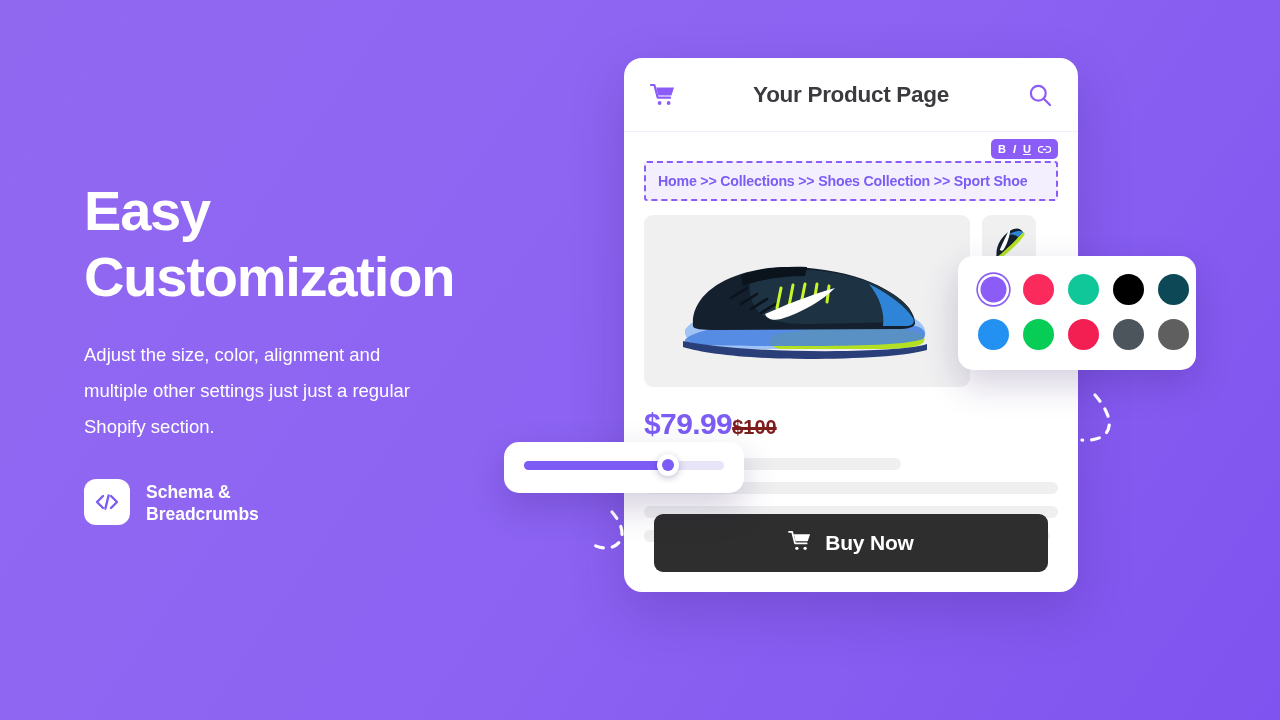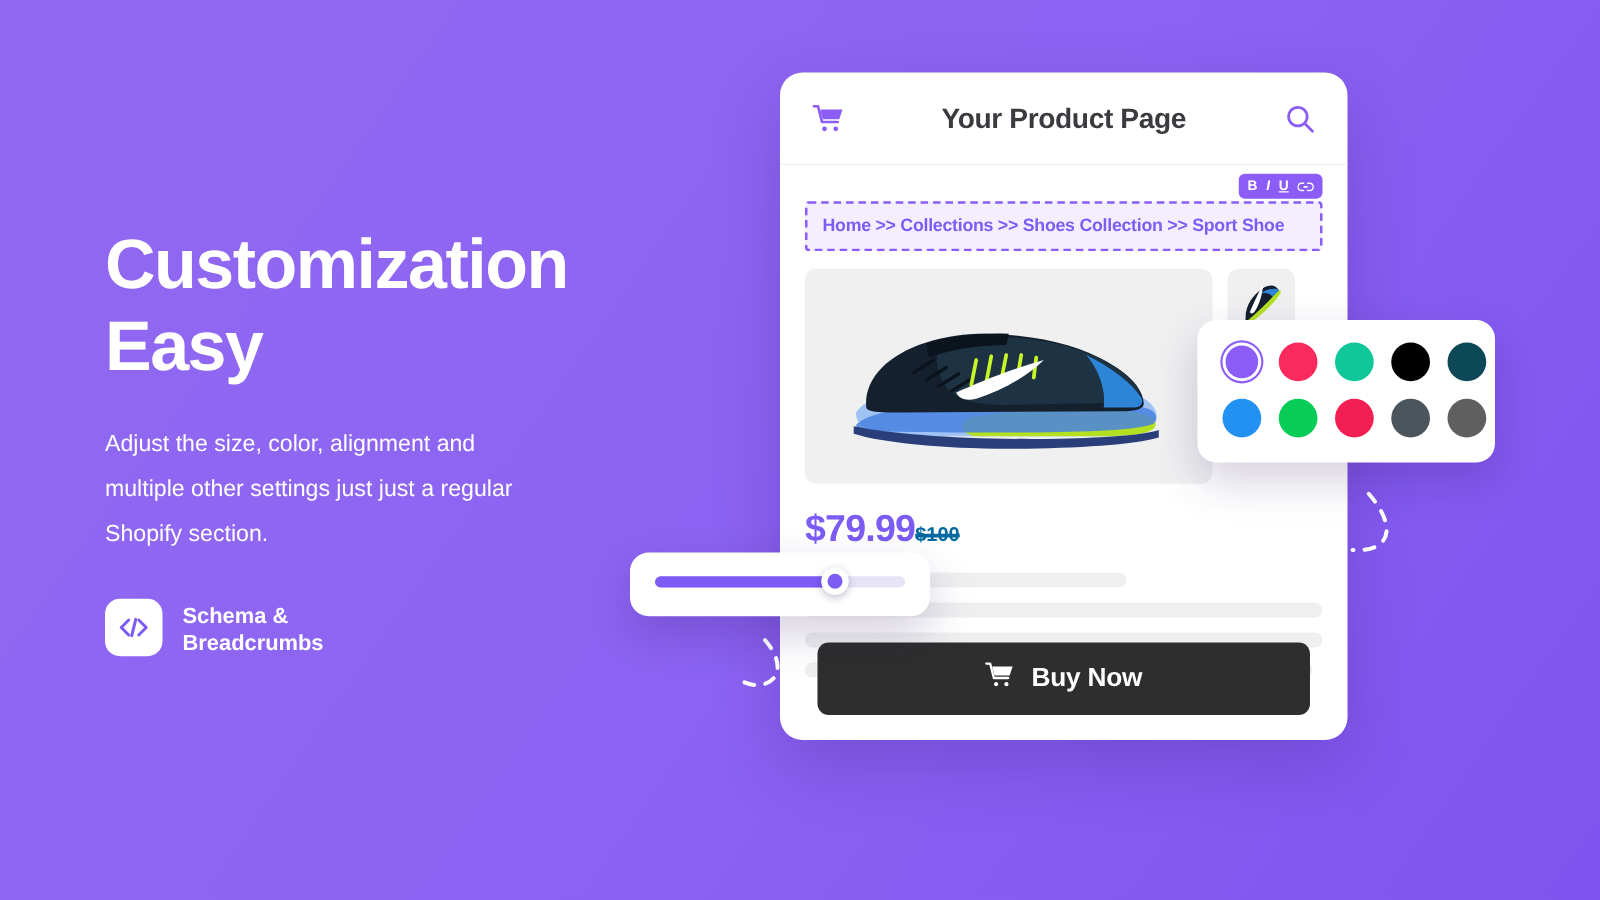--- a/index.html
+++ b/index.html
@@ -138,21 +138,21 @@
     flex: none;
     overflow: hidden;
   }
 
   
   #price-row { margin-top: 20px; display: flex; align-items: baseline; }
   #price-current {
     font-size: 30px; font-weight: bold; color: #7c5cf5; letter-spacing: -0.6px;
   }
   #price-old {
-    font-size: 16px; font-weight: bold; color: #0369a1;
+    font-size: 20px; font-weight: bold; color: #7f1d1d;
     text-decoration: line-through; text-decoration-thickness: 2.5px;
   }
 
   
   #desc-lines { margin-top: 17px; }
   .ph-line { height: 12px; background: #efeff0; border-radius: 6px; margin-bottom: 12px; }
 
   
   #buy-now-button {
     position: absolute;
@@ -234,22 +234,22 @@
   }
 
   
   #connectors { position: absolute; inset: 0; pointer-events: none; z-index: 5; }
 </style>
 </head>
 <body>
 
 <div id="left-panel">
   <h1 id="headline">
+    <span class="hl-line">Easy</span>
     <span class="hl-line">Customization</span>
-    <span class="hl-line">Easy</span>
   </h1>
   <p id="subcopy">Adjust the size, color, alignment and multiple other settings just just a regular Shopify section.</p>
 
   <div id="feature-badge">
     <div id="code-icon-box">
       <svg width="24" height="16" viewBox="0 0 24 16" fill="none">
         <path d="M8 2 L2 8 L8 14" stroke="#7c5cf5" stroke-width="2.4" stroke-linecap="round" stroke-linejoin="round"></path>
         <path d="M16 2 L22 8 L16 14" stroke="#7c5cf5" stroke-width="2.4" stroke-linecap="round" stroke-linejoin="round"></path>
         <path d="M13.6 1.5 L10.4 14.5" stroke="#7c5cf5" stroke-width="2.4" stroke-linecap="round"></path>
       </svg>

